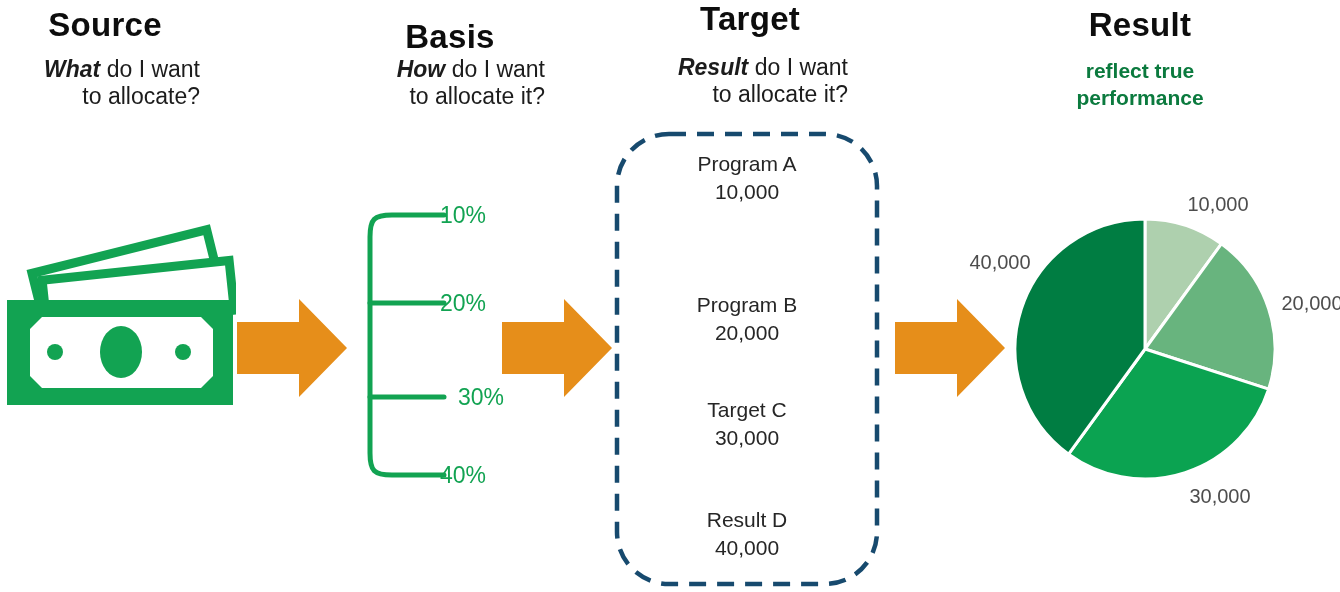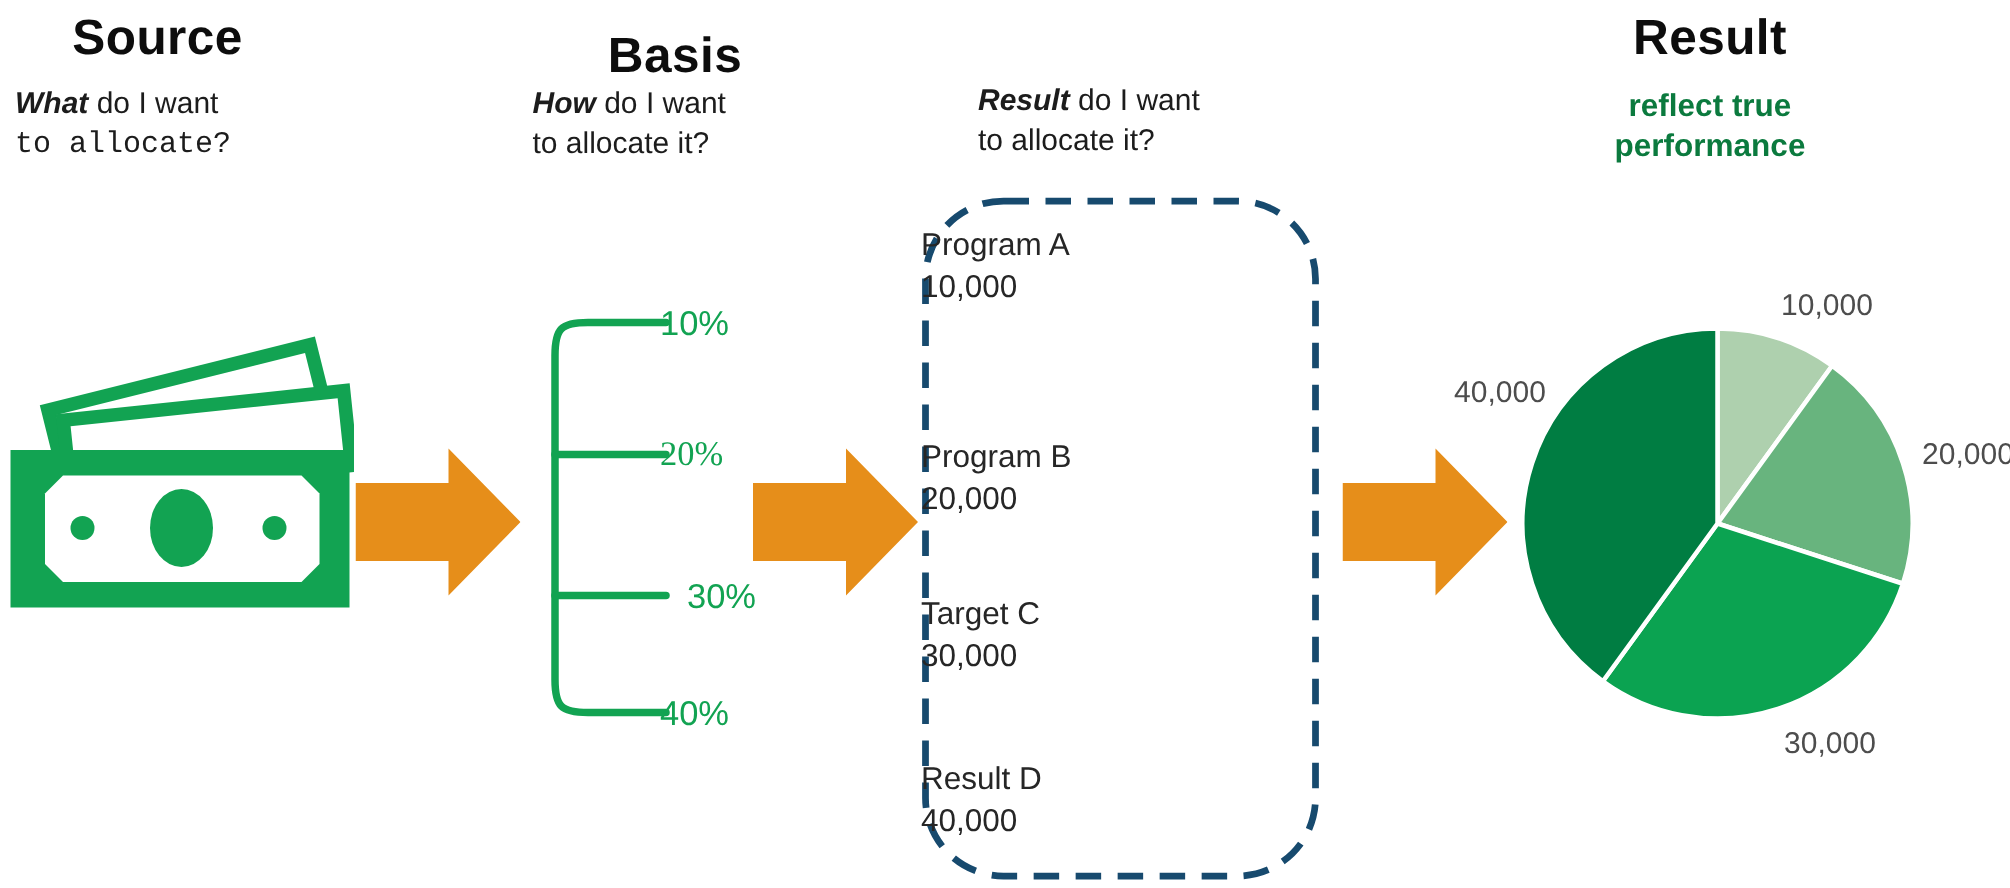--- a/index.html
+++ b/index.html
@@ -13,47 +13,48 @@
     --heading-text:#0d0d0d;
     --body-text:#1c1c1c;
     --pie-label:#4d4d4d;
   }
   *{margin:0;padding:0;box-sizing:border-box;}
   html,body{background:#ffffff;}
   body{font-family:"Liberation Sans","DejaVu Sans",sans-serif;}
   .canvas{position:relative;width:1340px;height:592px;background:#ffffff;overflow:hidden;}
   .abs{position:absolute;}
   .col-title{font-size:33px;font-weight:800;color:var(--heading-text);text-align:center;letter-spacing:.3px;}
-  .question{font-size:20px;line-height:27px;color:var(--body-text);text-align:left;}
+  .question{font-size:23px;line-height:27px;color:var(--body-text);text-align:right;}
   .question .em{font-weight:bold;font-style:italic;}
   .result-subtitle{font-size:21px;font-weight:bold;line-height:27px;color:var(--green-text);text-align:center;}
   .result-subtitle span{display:block;}
   .pct{font-size:23px;font-weight:500;color:var(--green-primary);}
-  .program{width:266px;font-size:21px;line-height:28px;color:#262626;}
+  .program{width:266px;text-align:center;font-size:21px;line-height:28px;color:#262626;}
   .program span{display:block;}
   .pie-label{font-size:20px;color:var(--pie-label);width:110px;text-align:center;}
   .arrow-fill{fill:var(--orange);}
   .money-green{fill:var(--green-primary);}
   .money-stroke{fill:#ffffff;stroke:var(--green-primary);stroke-width:9;}
   .bracket-stroke{fill:none;stroke:var(--green-primary);stroke-width:5;stroke-linecap:round;}
   .dashed-rect{fill:none;stroke:var(--navy);stroke-width:4.5;stroke-dasharray:17 11;}
 </style>
 </head>
 <body>
 
 <div class="canvas">
 
   <div class="abs col-title" style="left:0px;top:6px;width:210px;">Source</div>
   <div class="abs col-title" style="left:345px;top:6px;width:210px;margin-top:12px;">Basis</div>
+  <div class="abs col-title" style="left:645px;top:0px;width:210px;">Target</div>
   <div class="abs col-title" style="left:1035px;top:6px;width:210px;">Result</div>
 
   <div class="abs question" style="left:10px;top:56px;width:190px;">
     <span class="em">What</span>
     <span>do I want</span>
-    <span style="display:block;font-family:Liberation Mono, monospace;">to allocate?</span>
+    <span style="display:block;">to allocate?</span>
   </div>
 
   <div class="abs question" style="left:355px;top:56px;width:190px;">
     <span class="em">How</span>
     <span>do I want</span>
     <span style="display:block;">to allocate it?</span>
   </div>
 
   <div class="abs question" style="left:652px;top:54px;width:196px;">
     <span class="em">Result</span>
@@ -83,21 +84,21 @@
   <svg class="abs" style="left:237px;top:295px;" width="110" height="106" viewBox="0 0 110 106" aria-hidden="true">
     <polygon class="arrow-fill" points="0,27 62,27 62,4 110,53 62,102 62,79 0,79"></polygon>
   </svg>
 
   <svg class="abs" style="left:352px;top:200px;" width="96" height="285" viewBox="0 0 96 285" aria-hidden="true">
     <path class="bracket-stroke" d="M92,15 H40 C22,15 18,19 18,37 V253 C18,271 22,275 40,275 H92"></path>
     <path class="bracket-stroke" d="M18,103 H92"></path>
     <path class="bracket-stroke" d="M18,197 H92"></path>
   </svg>
   <div class="abs pct" style="left:440px;top:202px;">10%</div>
-  <div class="abs pct" style="left:440px;top:290px;font-family:Liberation Serif, serif;">20%</div>
+  <div class="abs pct" style="left:440px;top:290px;">20%</div>
   <div class="abs pct" style="left:440px;top:384px;margin-left:18px;">30%</div>
   <div class="abs pct" style="left:440px;top:462px;">40%</div>
 
   <svg class="abs" style="left:502px;top:295px;" width="110" height="106" viewBox="0 0 110 106" aria-hidden="true">
     <polygon class="arrow-fill" points="0,27 62,27 62,4 110,53 62,102 62,79 0,79"></polygon>
   </svg>
 
   <svg class="abs" style="left:614px;top:131px;" width="266" height="456" viewBox="0 0 266 456" aria-hidden="true">
     <rect class="dashed-rect" x="3" y="3" width="260" height="450" rx="52"></rect>
   </svg>

